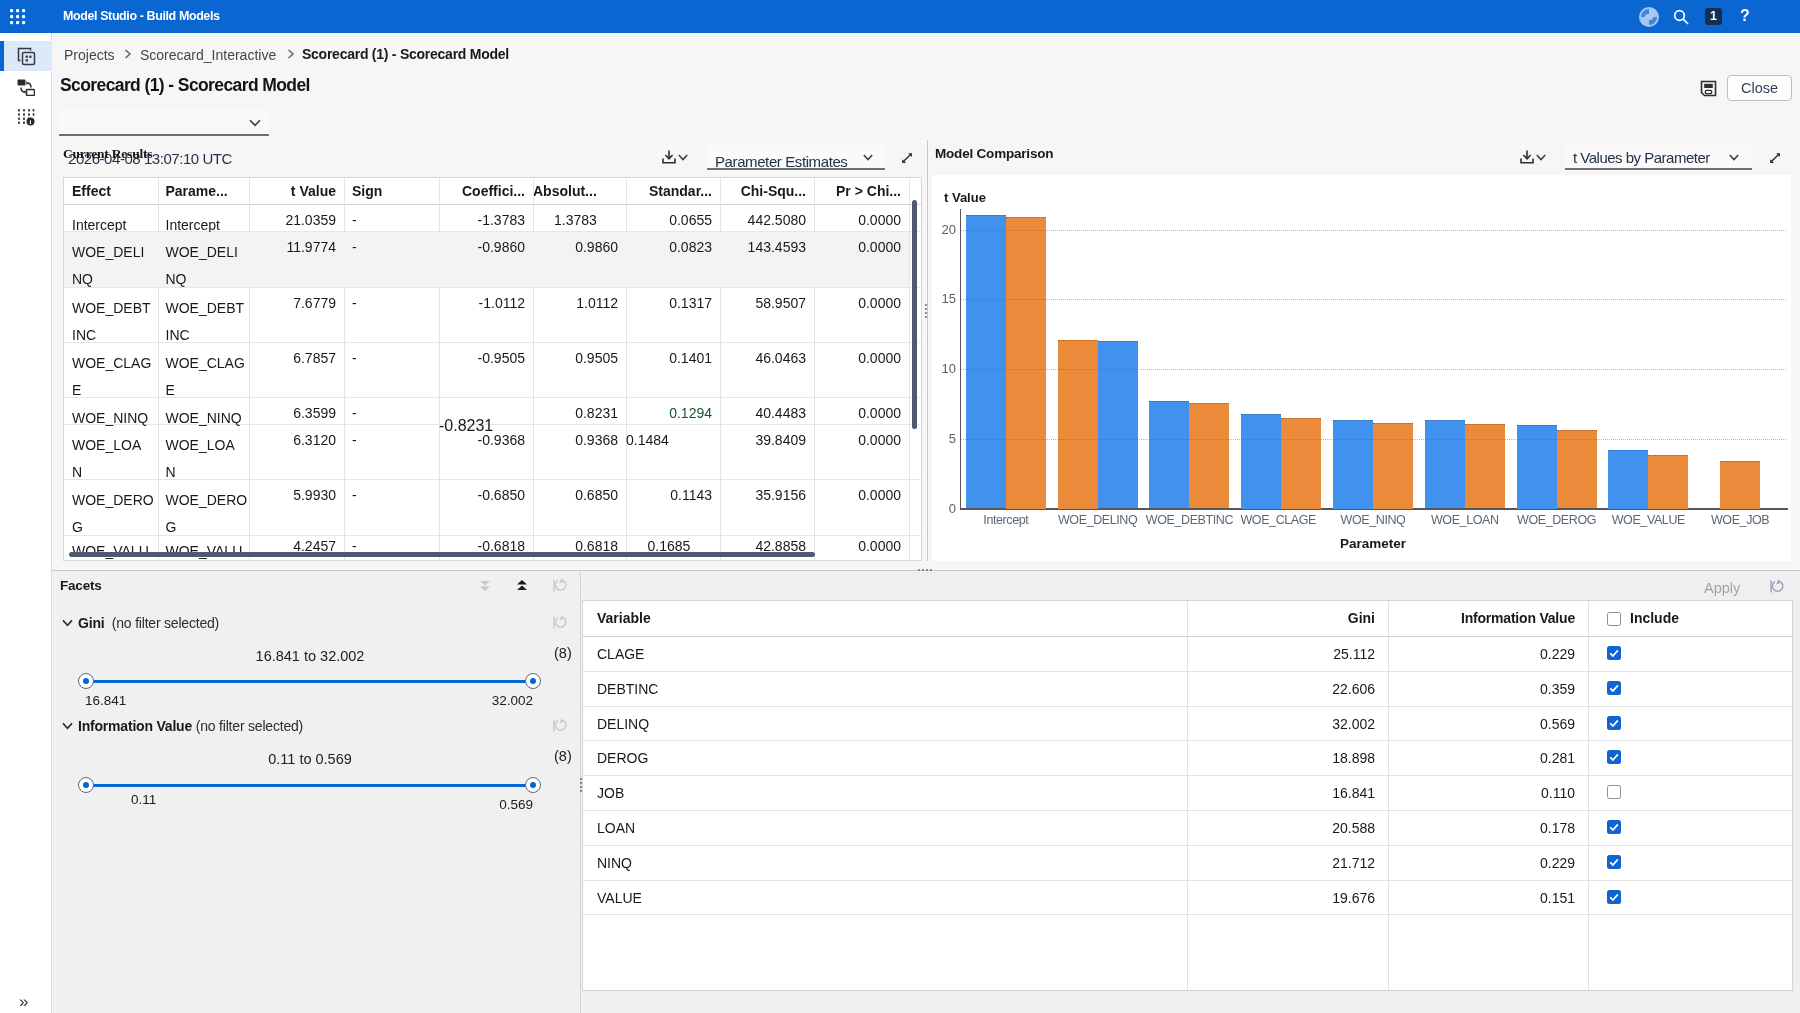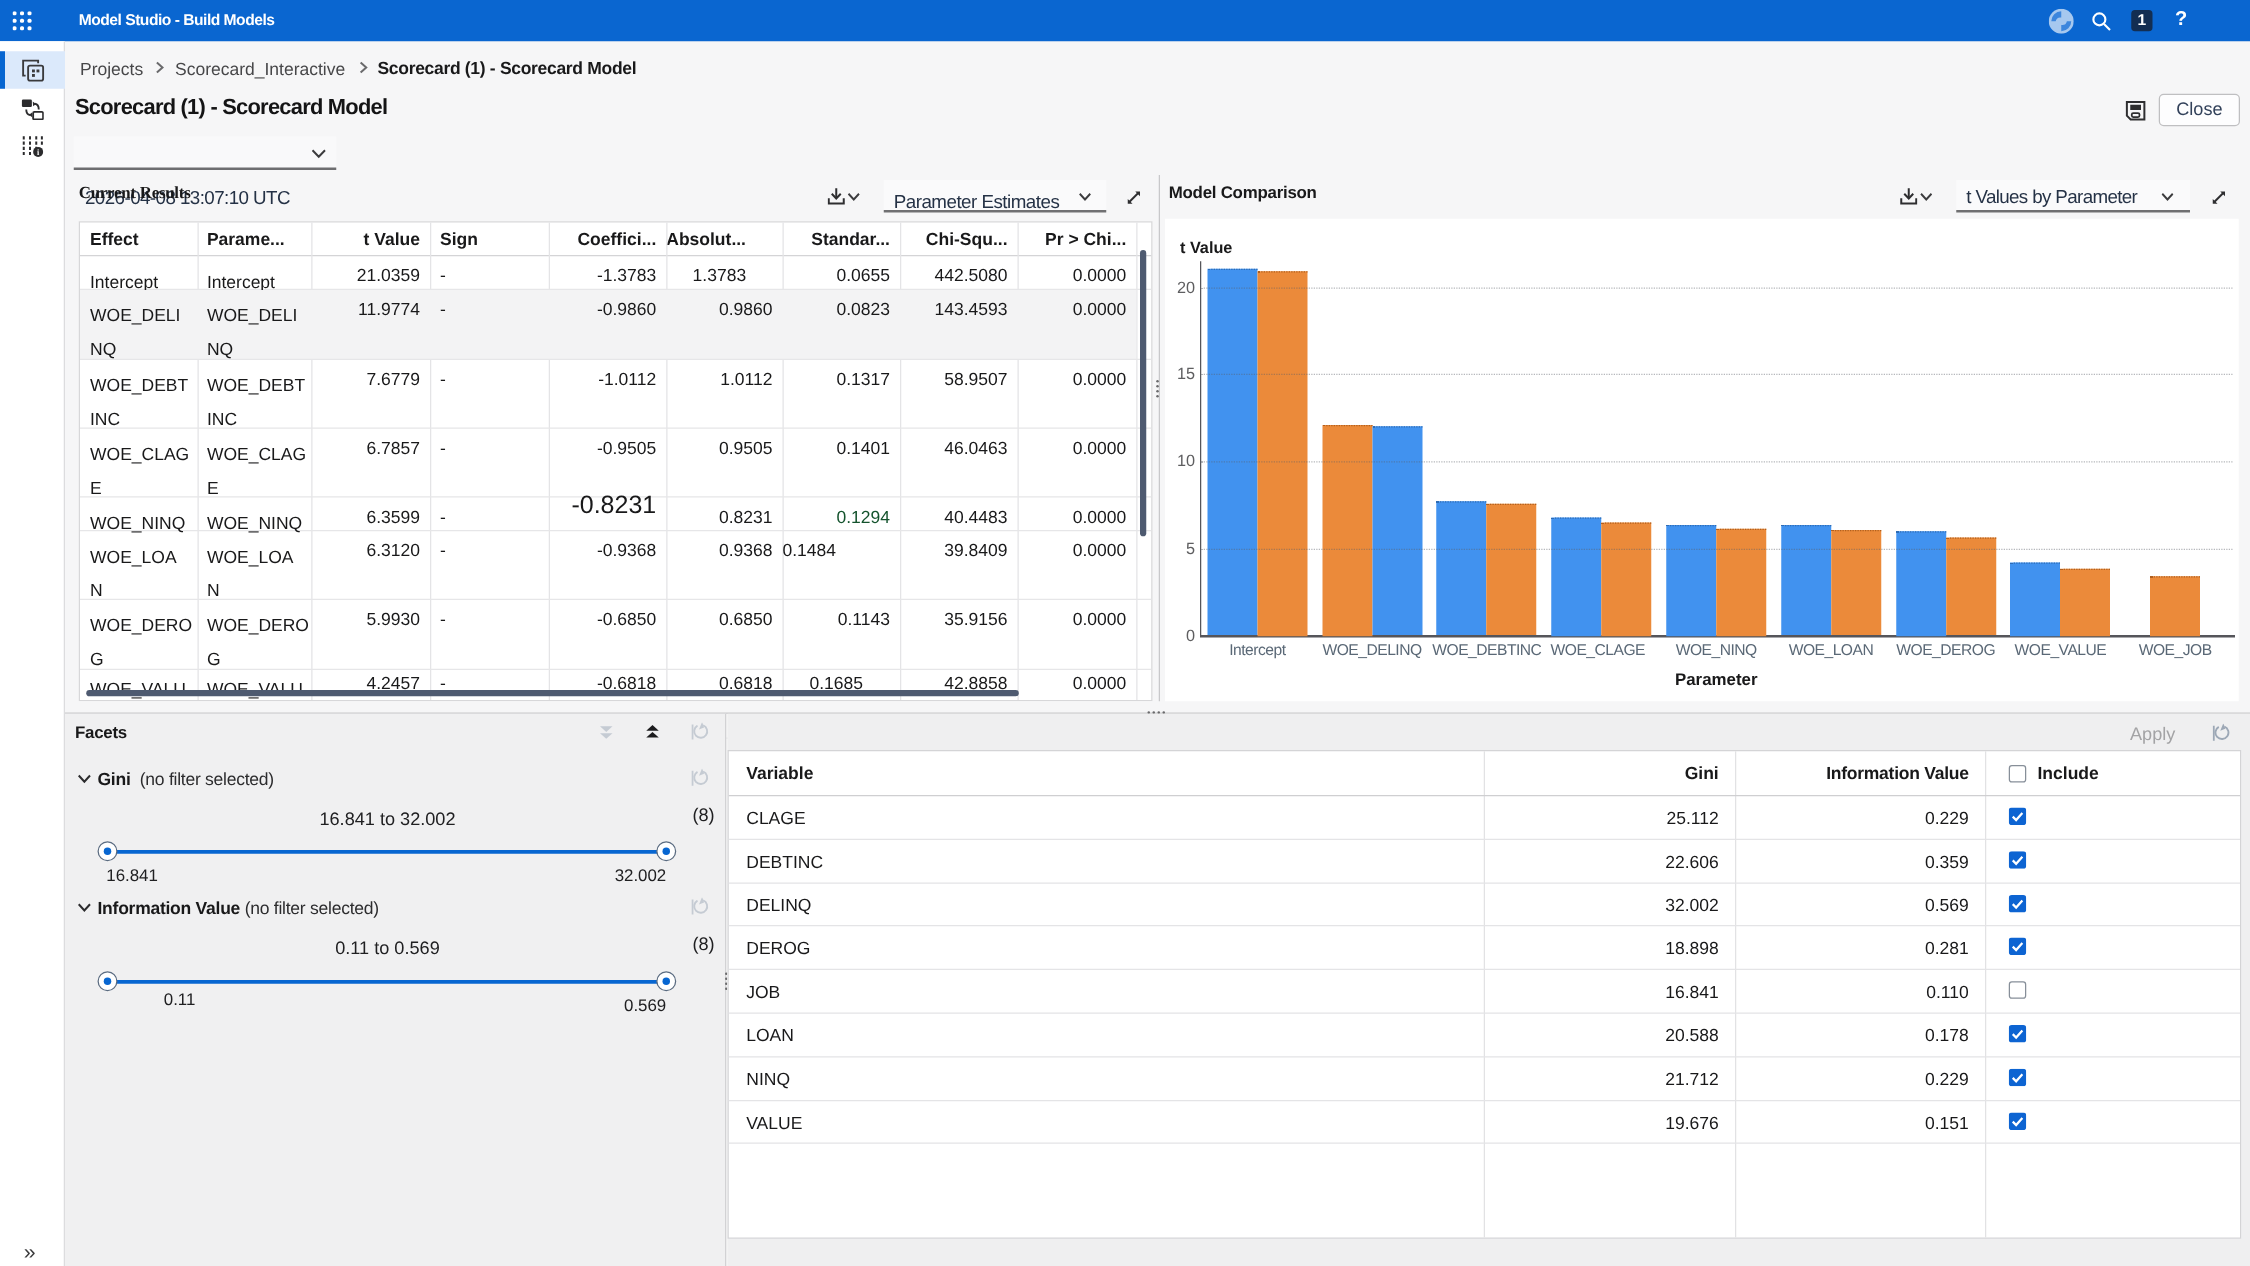--- a/index.html
+++ b/index.html
@@ -178,21 +178,21 @@
 <div class="abs" style="left:0px;top:350px;font-size:14px;color:#19191a;font-weight:normal;white-space:nowrap;left:439px;width:86px;text-align:right;">-0.9505</div>
 <div class="abs" style="left:0px;top:350px;font-size:14px;color:#19191a;font-weight:normal;white-space:nowrap;left:533px;width:85px;text-align:right;">0.9505</div>
 <div class="abs" style="left:0px;top:350px;font-size:14px;color:#19191a;font-weight:normal;white-space:nowrap;left:626px;width:86px;text-align:right;">0.1401</div>
 <div class="abs" style="left:0px;top:350px;font-size:14px;color:#19191a;font-weight:normal;white-space:nowrap;left:720px;width:86px;text-align:right;">46.0463</div>
 <div class="abs" style="left:0px;top:350px;font-size:14px;color:#19191a;font-weight:normal;white-space:nowrap;left:814px;width:87px;text-align:right;">0.0000</div>
 <div class="abs" style="left:64px;top:424px;width:857px;height:1px;background:#e6e6e8;"></div>
 <div class="abs" style="left:72px;top:405px;font-size:14px;color:#19191a;line-height:27px;">WOE_NINQ</div>
 <div class="abs" style="left:165.5px;top:405px;font-size:14px;color:#19191a;line-height:27px;">WOE_NINQ</div>
 <div class="abs" style="left:0px;top:405px;font-size:14px;color:#19191a;font-weight:normal;white-space:nowrap;left:249px;width:87px;text-align:right;">6.3599</div>
 <div class="abs" style="left:352px;top:405px;font-size:14px;color:#19191a;font-weight:normal;white-space:nowrap;">-</div>
-<div class="abs" style="left:0px;top:393px;font-size:20px;color:#19191a;font-weight:normal;white-space:nowrap;left:439px;width:86px;text-align:right;">-0.8231</div>
+<div class="abs" style="left:0px;top:417px;font-size:16px;color:#19191a;font-weight:normal;white-space:nowrap;left:439px;width:86px;text-align:left;">-0.8231</div>
 <div class="abs" style="left:0px;top:405px;font-size:14px;color:#19191a;font-weight:normal;white-space:nowrap;left:533px;width:85px;text-align:right;">0.8231</div>
 <div class="abs" style="left:0px;top:405px;font-size:14px;color:#14532d;font-weight:normal;white-space:nowrap;left:626px;width:86px;text-align:right;">0.1294</div>
 <div class="abs" style="left:0px;top:405px;font-size:14px;color:#19191a;font-weight:normal;white-space:nowrap;left:720px;width:86px;text-align:right;">40.4483</div>
 <div class="abs" style="left:0px;top:405px;font-size:14px;color:#19191a;font-weight:normal;white-space:nowrap;left:814px;width:87px;text-align:right;">0.0000</div>
 <div class="abs" style="left:64px;top:479px;width:857px;height:1px;background:#e6e6e8;"></div>
 <div class="abs" style="left:72px;top:432px;font-size:14px;color:#19191a;line-height:27px;">WOE_LOA<br>N</div>
 <div class="abs" style="left:165.5px;top:432px;font-size:14px;color:#19191a;line-height:27px;">WOE_LOA<br>N</div>
 <div class="abs" style="left:0px;top:432px;font-size:14px;color:#19191a;font-weight:normal;white-space:nowrap;left:249px;width:87px;text-align:right;">6.3120</div>
 <div class="abs" style="left:352px;top:432px;font-size:14px;color:#19191a;font-weight:normal;white-space:nowrap;">-</div>
 <div class="abs" style="left:0px;top:432px;font-size:14px;color:#19191a;font-weight:normal;white-space:nowrap;left:439px;width:86px;text-align:right;">-0.9368</div>

